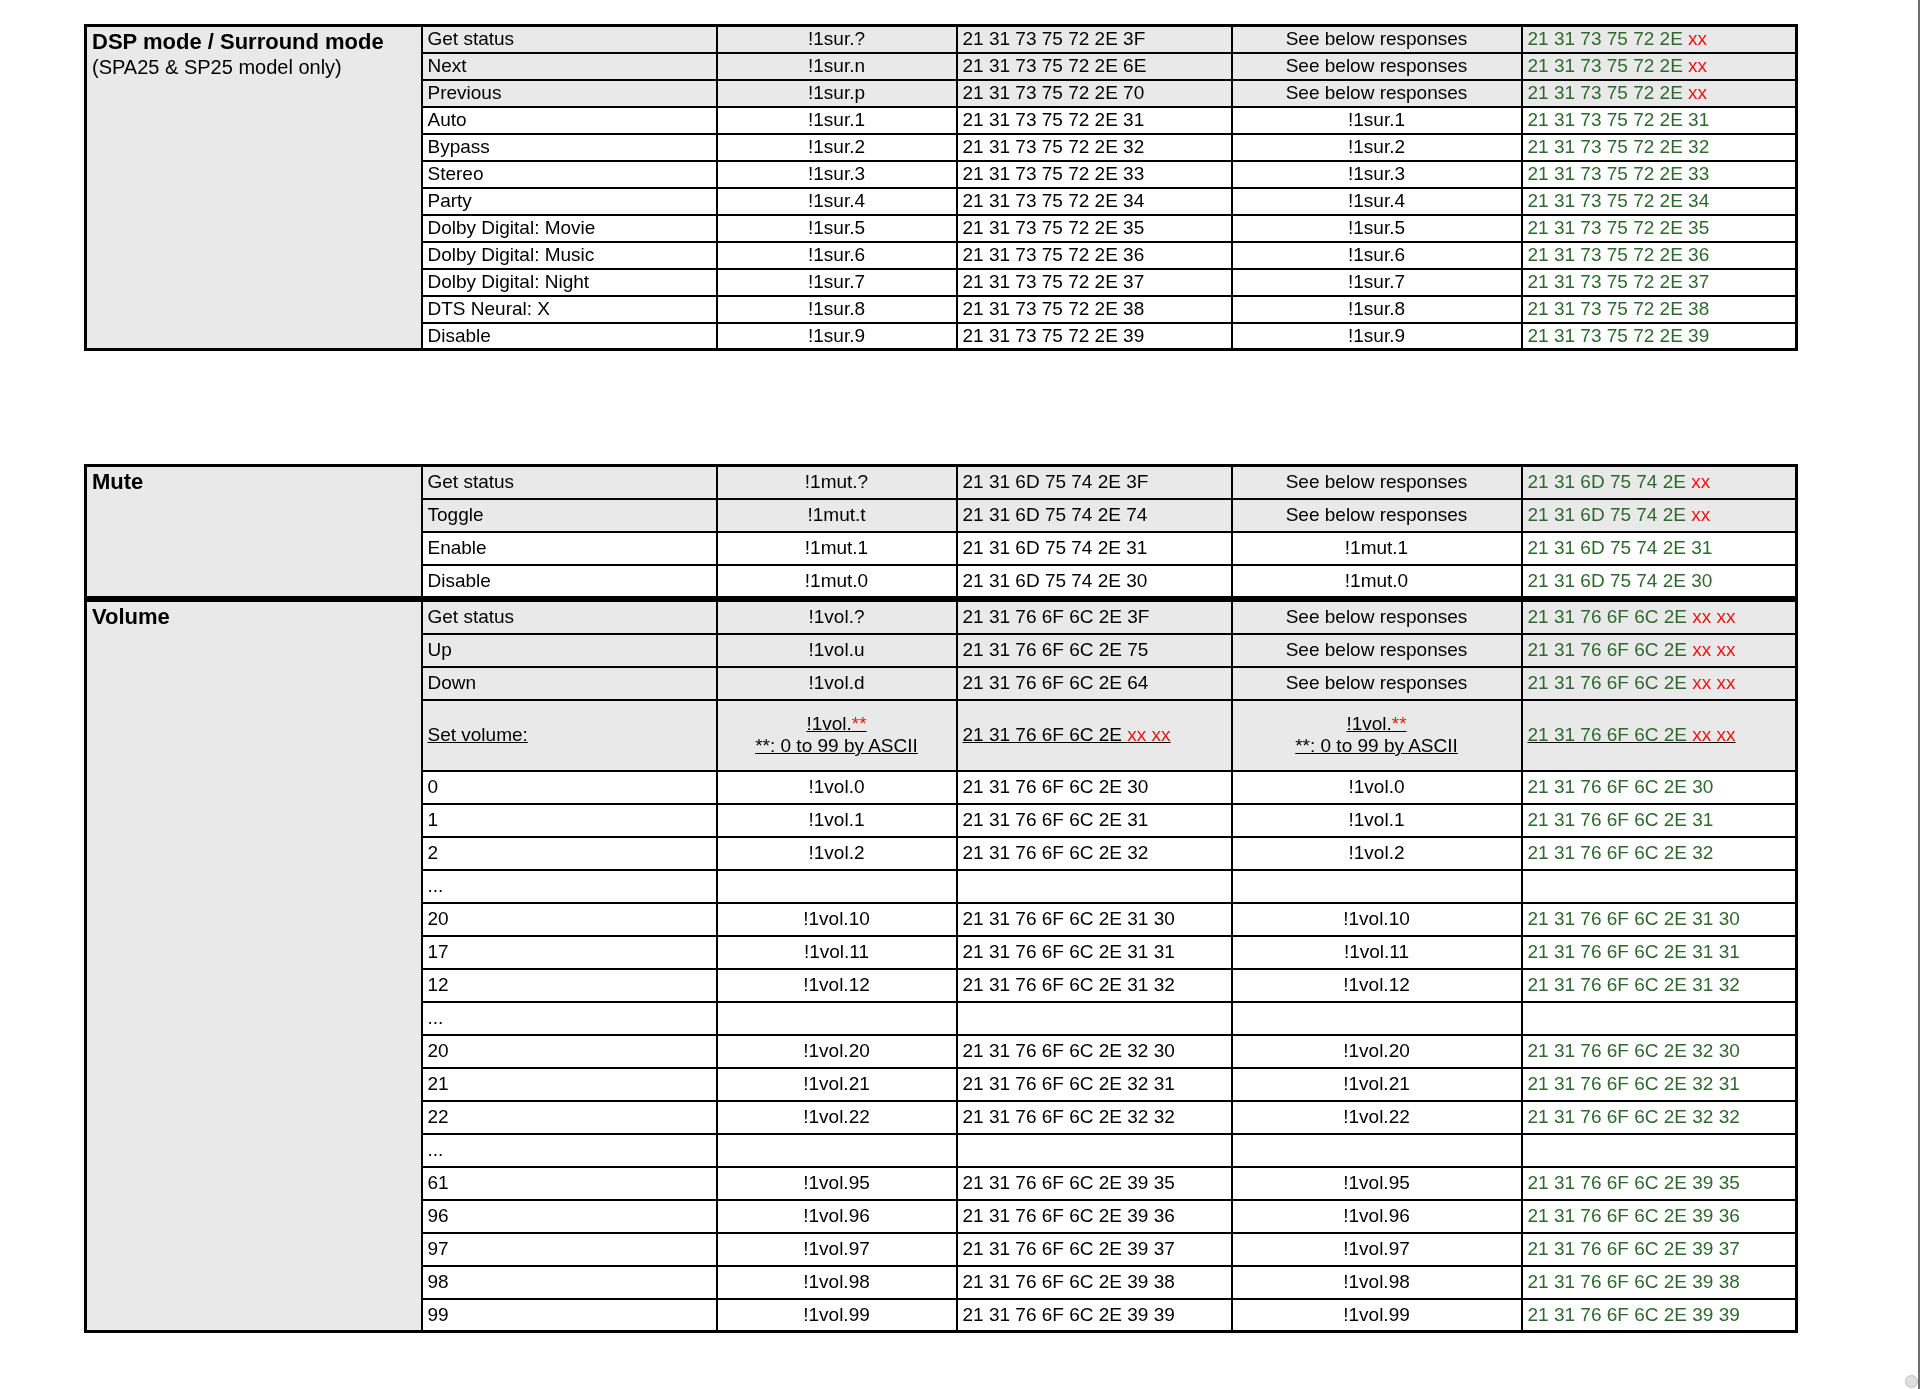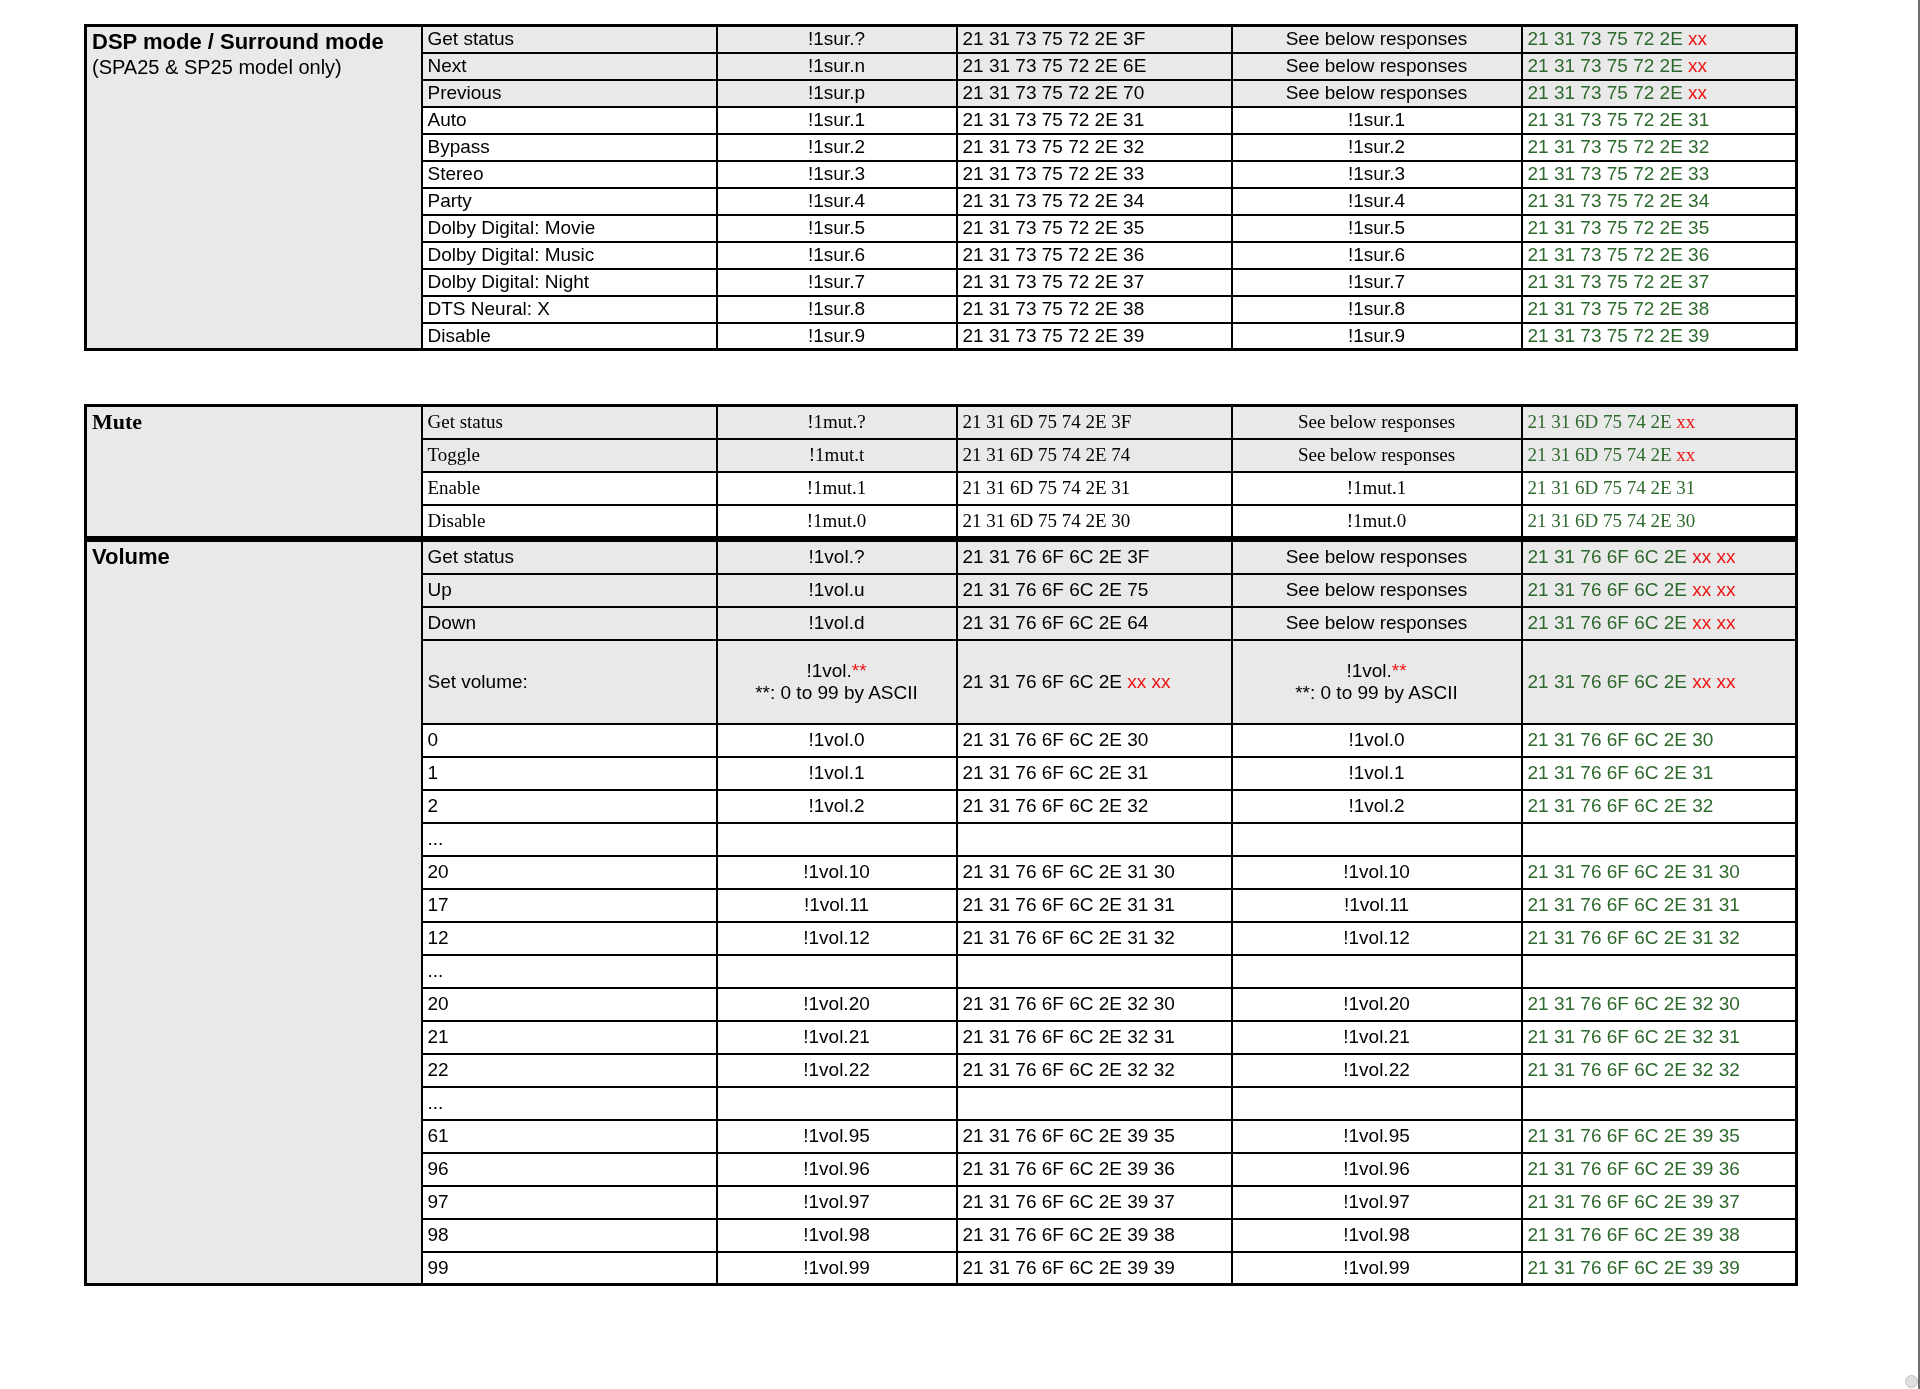--- a/index.html
+++ b/index.html
@@ -3,27 +3,27 @@
 <meta charset="utf-8">
 <style>
   html,body{margin:0;padding:0;}
   body{
     width:1920px;height:1389px;background:#ffffff;position:relative;overflow:hidden;
     font-family:"Liberation Sans",sans-serif;color:#000;
     -webkit-font-smoothing:antialiased;
   }
   #tables{position:absolute;top:24px;left:84px;}
   table.cmd-table{border-collapse:collapse;table-layout:fixed;border:3px solid var(--border);}
-  table.s2{margin-top:53px;font-family:Liberation Serif, serif;}
+  table.s2{margin-top:113px;}
   table.s3{}
   col.c1{width:336px;}col.c2{width:295px;}col.c3{width:240px;}
   col.c4{width:275px;}col.c5{width:290px;}col.c6{width:275px;}
   .s1 tr{height:27px;}
   .s2 tr,.s3 tr{height:33px;}
-  tr.tall{height:84px;}
+  tr.tall{height:71px;text-decoration:underline;}
   td{
     border:2px solid var(--border);
     font-size:19px;line-height:1.15;
     padding:0 5px;white-space:nowrap;overflow:hidden;
     vertical-align:middle;background:#fff;
   }
   tr.shaded td{background:var(--shaded);}
   td.cat{background:var(--shaded);vertical-align:top;padding-top:2px;padding-left:5px;}
   .cat-title{font-weight:bold;font-size:22px;line-height:25px;}
   .cat-note{font-size:20px;line-height:27px;}

